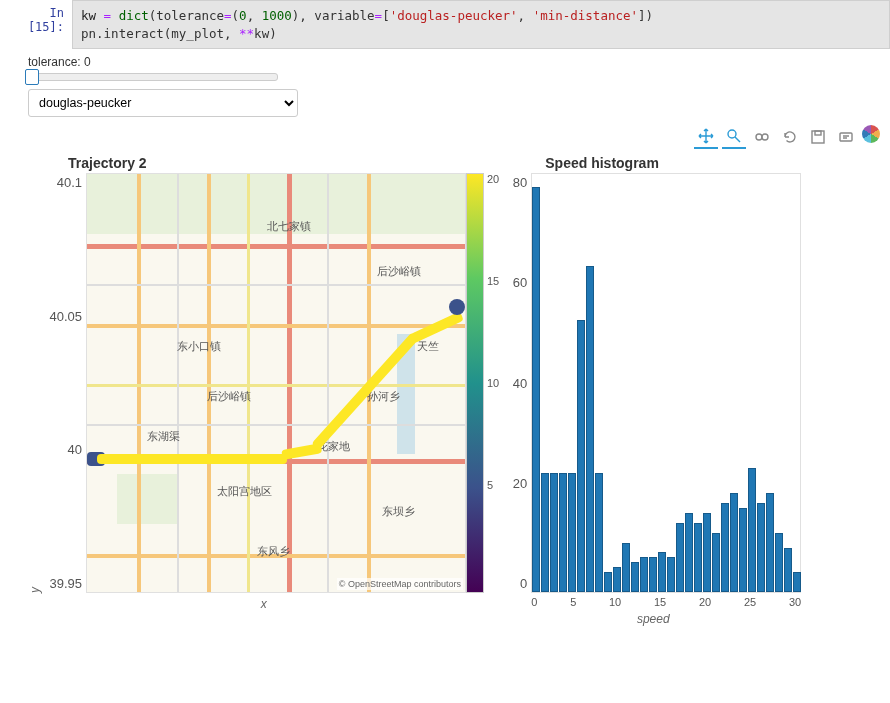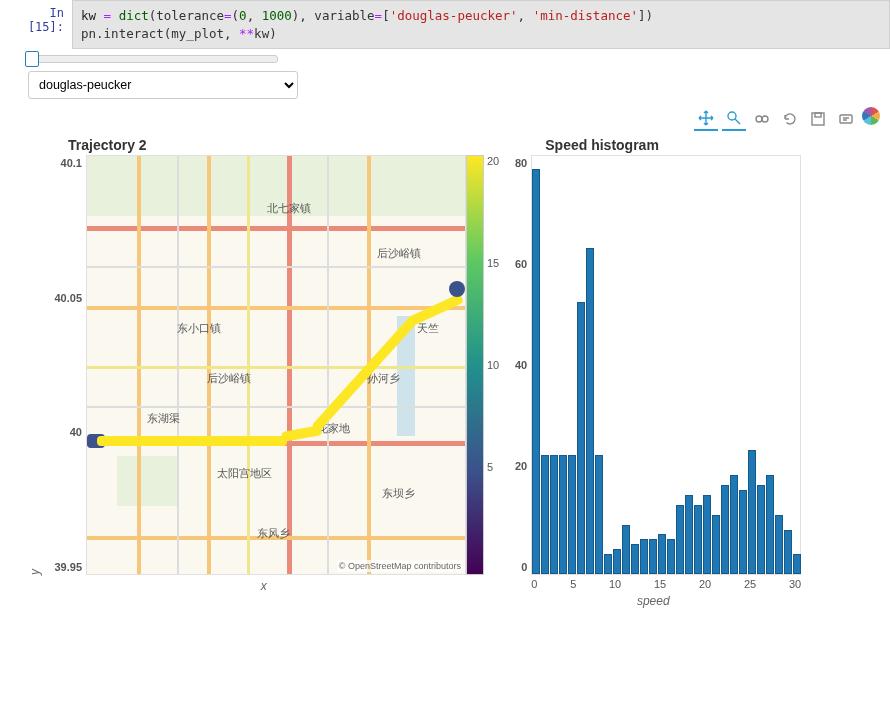--- a/index.html
+++ b/index.html
@@ -25,21 +25,21 @@
   .select { width: 270px; height: 28px; border: 1px solid #ccc; border-radius: 3px; background:#fff; padding: 0 6px; font-size: 12.5px; }
 
   .toolbar { display:flex; gap:4px; justify-content:flex-end; padding-right:10px; margin: 8px 0 6px 0; }
   .tool-btn { width:24px; height:24px; display:flex; align-items:center; justify-content:center; color:#888; }
   .tool-btn.active { border-bottom:2px solid #2b9bd6; color:#2b9bd6; }
   .bokeh-logo { width:18px; height:18px; border-radius:50%; background: conic-gradient(#d9534f 0 60deg,#f0ad4e 60deg 120deg,#5cb85c 120deg 180deg,#5bc0de 180deg 240deg,#337ab7 240deg 300deg,#9b59b6 300deg 360deg); }
 
   .plots { display:flex; gap:6px; align-items:flex-start; }
   .chart-block { display:flex; flex-direction:column; align-items:center; }
   .chart-title { font-weight:bold; font-size:14px; align-self:flex-start; margin-left:40px; margin-bottom:2px; }
-  .y-axis { display:flex; flex-direction:column; justify-content:space-between; align-items:flex-end; width:40px; font-size:11px; color:#555; padding:2px 4px 2px 0;font-weight:bold; }
+  .y-axis { display:flex; flex-direction:column; justify-content:space-between; align-items:flex-end; width:40px; font-size:13px; color:#555; padding:2px 4px 2px 0; }
   .map-canvas { width:380px; height:420px; position:relative; border:1px solid #e0e0e0; background:#faf8ef; overflow:hidden; }
   .map-attr { position:absolute; right:2px; bottom:2px; font-size:9px; color:#666; background:rgba(255,255,255,.7); padding:1px 2px; }
   .road { position:absolute; background:#eda; }
   .road.red { background:#e98a7a; }
   .road.orange { background:#f6c77a; }
   .road.yellow { background:#f0e68c; }
   .road.white { background:#fff; border:1px solid #ddd; }
   .water { position:absolute; background:#b3d6e6; }
   .green { position:absolute; background:#cde5bf; }
   .label-zh { position:absolute; font-size:11px; color:#555; white-space:nowrap; }
@@ -62,20 +62,21 @@
 <div class="cell">
   <div class="prompt in">In [15]:</div>
   <div class="code-area"><span class="c-nam">kw</span> <span class="c-op">=</span> <span class="c-fn">dict</span>(tolerance<span class="c-op">=</span>(<span class="c-num">0</span>, <span class="c-num">1000</span>), variable<span class="c-op">=</span>[<span class="c-str">'douglas-peucker'</span>, <span class="c-str">'min-distance'</span>])
 pn.interact(my_plot, <span class="c-op">**</span>kw)</div>
 </div>
 
 <div class="cell">
   <div class="output-body">
 
     <div class="widget-row">
+      <span class="widget-label">tolerance: 0</span>
       <div class="slider">
         <div class="slider-thumb"></div>
       </div>
     </div>
 
     <div class="widget-row">
       <select class="select">
         <option>douglas-peucker</option>
       </select>
     </div>

